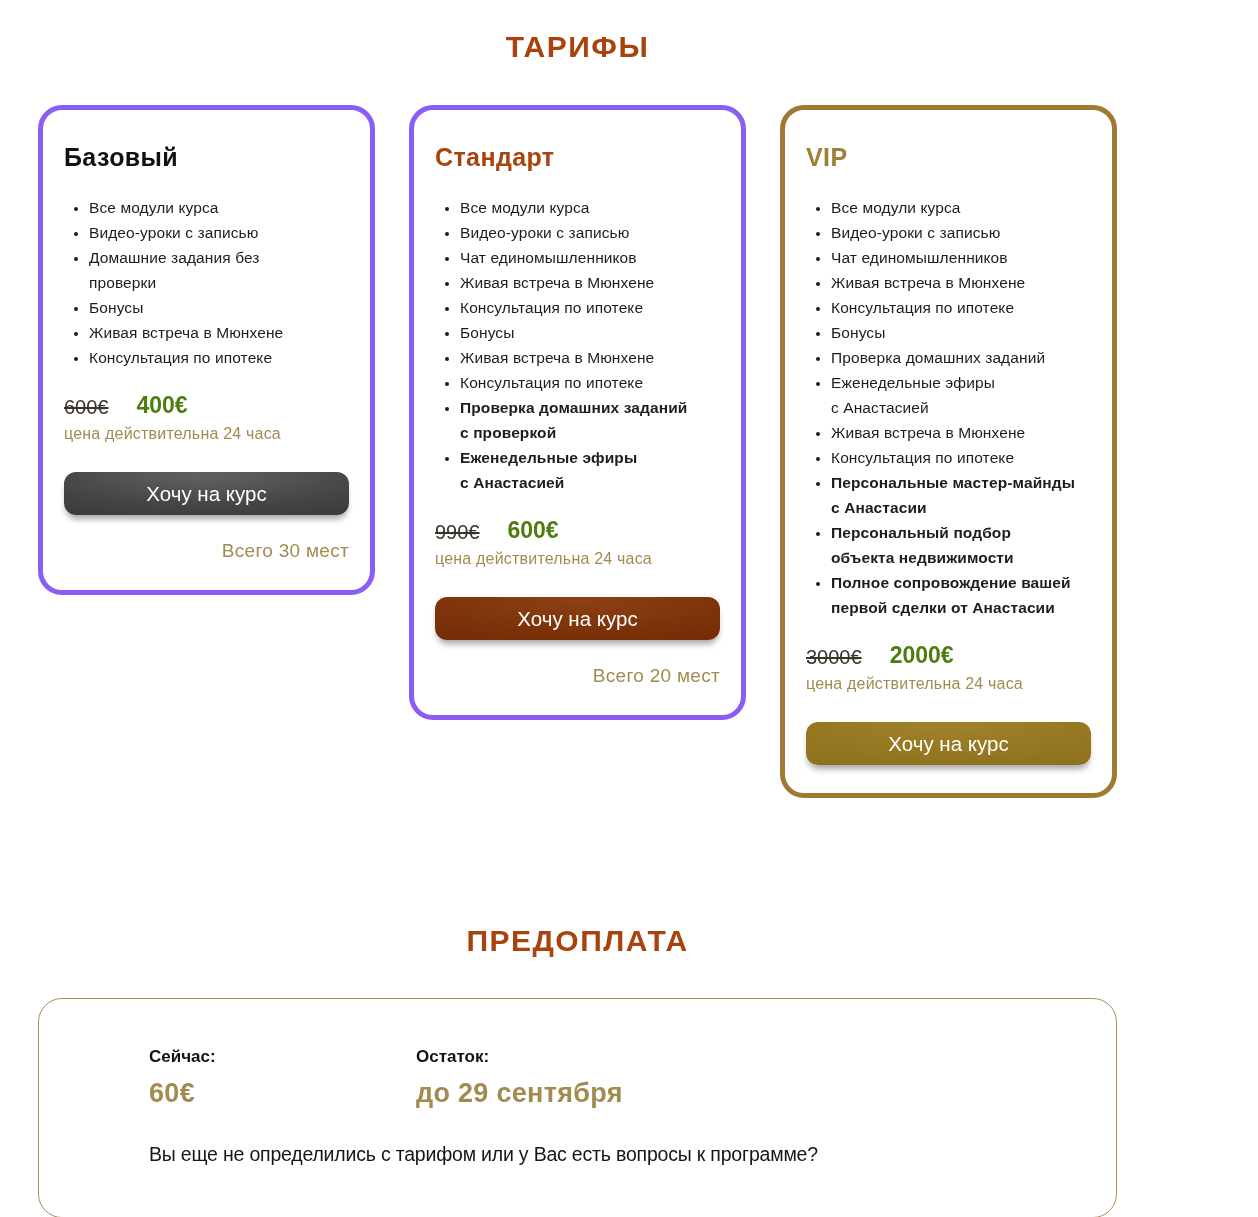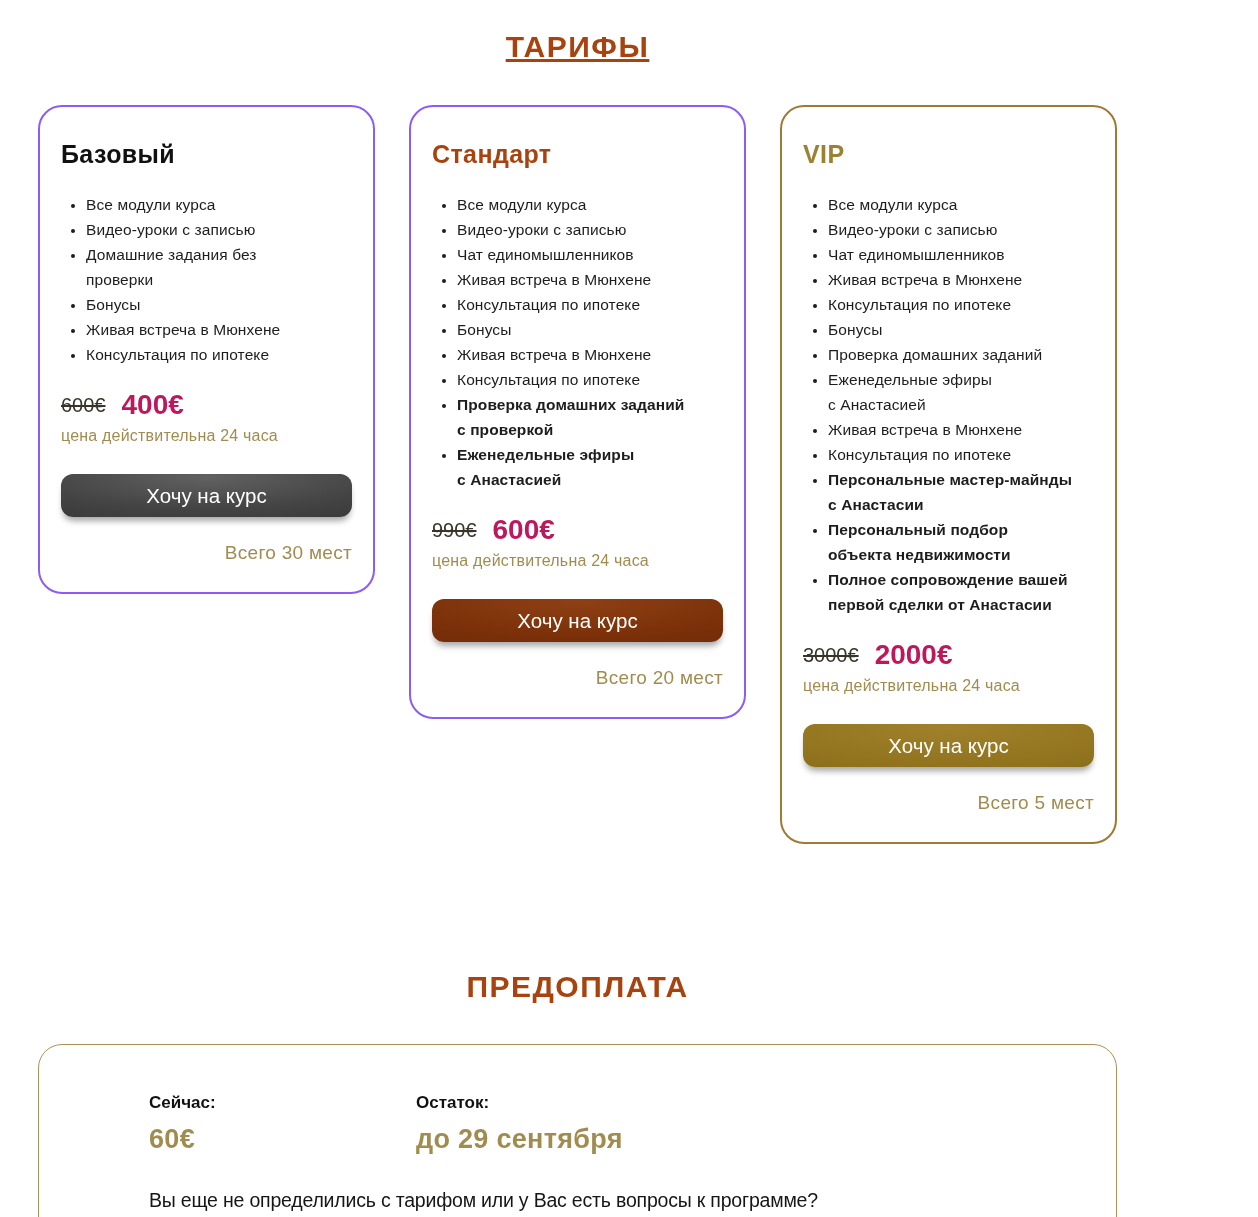--- a/index.html
+++ b/index.html
@@ -8,33 +8,33 @@
 
   .content { width: 1079px; margin-left: 38px; }
 
   .section-title {
     text-align: center;
     font-size: 30px;
     font-weight: 800;
     letter-spacing: 1.5px;
     color: #a8430f;
   }
-  .tariffs-title { padding-top: 30px; text-decoration: underline; }
+  .tariffs-title { padding-top: 30px; }
 
   .cards-row {
     display: flex;
     gap: 34px;
     align-items: flex-start;
     margin-top: 41px;
   }
 
   .card {
     flex: 1 1 0;
     background: #ffffff;
-    border: 2px solid #8b5cf6;
+    border: 5px solid #8b5cf6;
     border-radius: 24px;
     padding: 33px 21px 28px 21px;
   }
   .card.vip { border-color: #a07a33; }
 
   .card-title {
     font-size: 25px;
     font-weight: 800;
     letter-spacing: 0.4px;
     color: #111111;
@@ -50,28 +50,28 @@
   .feature-list li {
     font-size: 15.5px;
     line-height: 25px;
     color: #1d1d1d;
     white-space: pre-line;
     letter-spacing: 0.1px;
   }
   .feature-list li.bold { font-weight: 700; }
   .feature-list li::marker { color: #1d1d1d; font-size: 14px; }
 
-  .price-row { margin-top: 22px; display: flex; align-items: center; gap: 16px; }
+  .price-row { margin-top: 22px; display: flex; align-items: flex-end; gap: 28px; }
   .old-price {
     font-size: 20px;
     font-weight: 500;
     color: #39342a;
     text-decoration: line-through;
   }
-  .new-price { font-size: 28px; font-weight: 800; color: #be185d; }
+  .new-price { font-size: 23px; font-weight: 800; color: #4d7c0f; }
   .price-note { margin-top: 6px; font-size: 16px; color: #a18c50; letter-spacing: 0.2px; }
 
   .cta-btn {
     display: block;
     width: 100%;
     height: 43px;
     margin-top: 29px;
     border: none;
     border-radius: 12px;
     color: #ffffff;
@@ -200,21 +200,20 @@
 объекта недвижимости</li>
         <li class="bold">Полное сопровождение вашей
 первой сделки от Анастасии</li>
       </ul>
       <div class="price-row">
         <span class="old-price">3000€</span>
         <span class="new-price">2000€</span>
       </div>
       <div class="price-note">цена действительна 24 часа</div>
       <button class="cta-btn goldbtn">Хочу на курс</button>
-      <div class="seats">Всего 5 мест</div>
     </div>
 
   </div>
 
   <h2 class="section-title prepay-title">ПРЕДОПЛАТА</h2>
 
   <div class="prepay-box">
     <div class="prepay-cols">
       <div class="prepay-col-now">
         <div class="prepay-label">Сейчас:</div>

